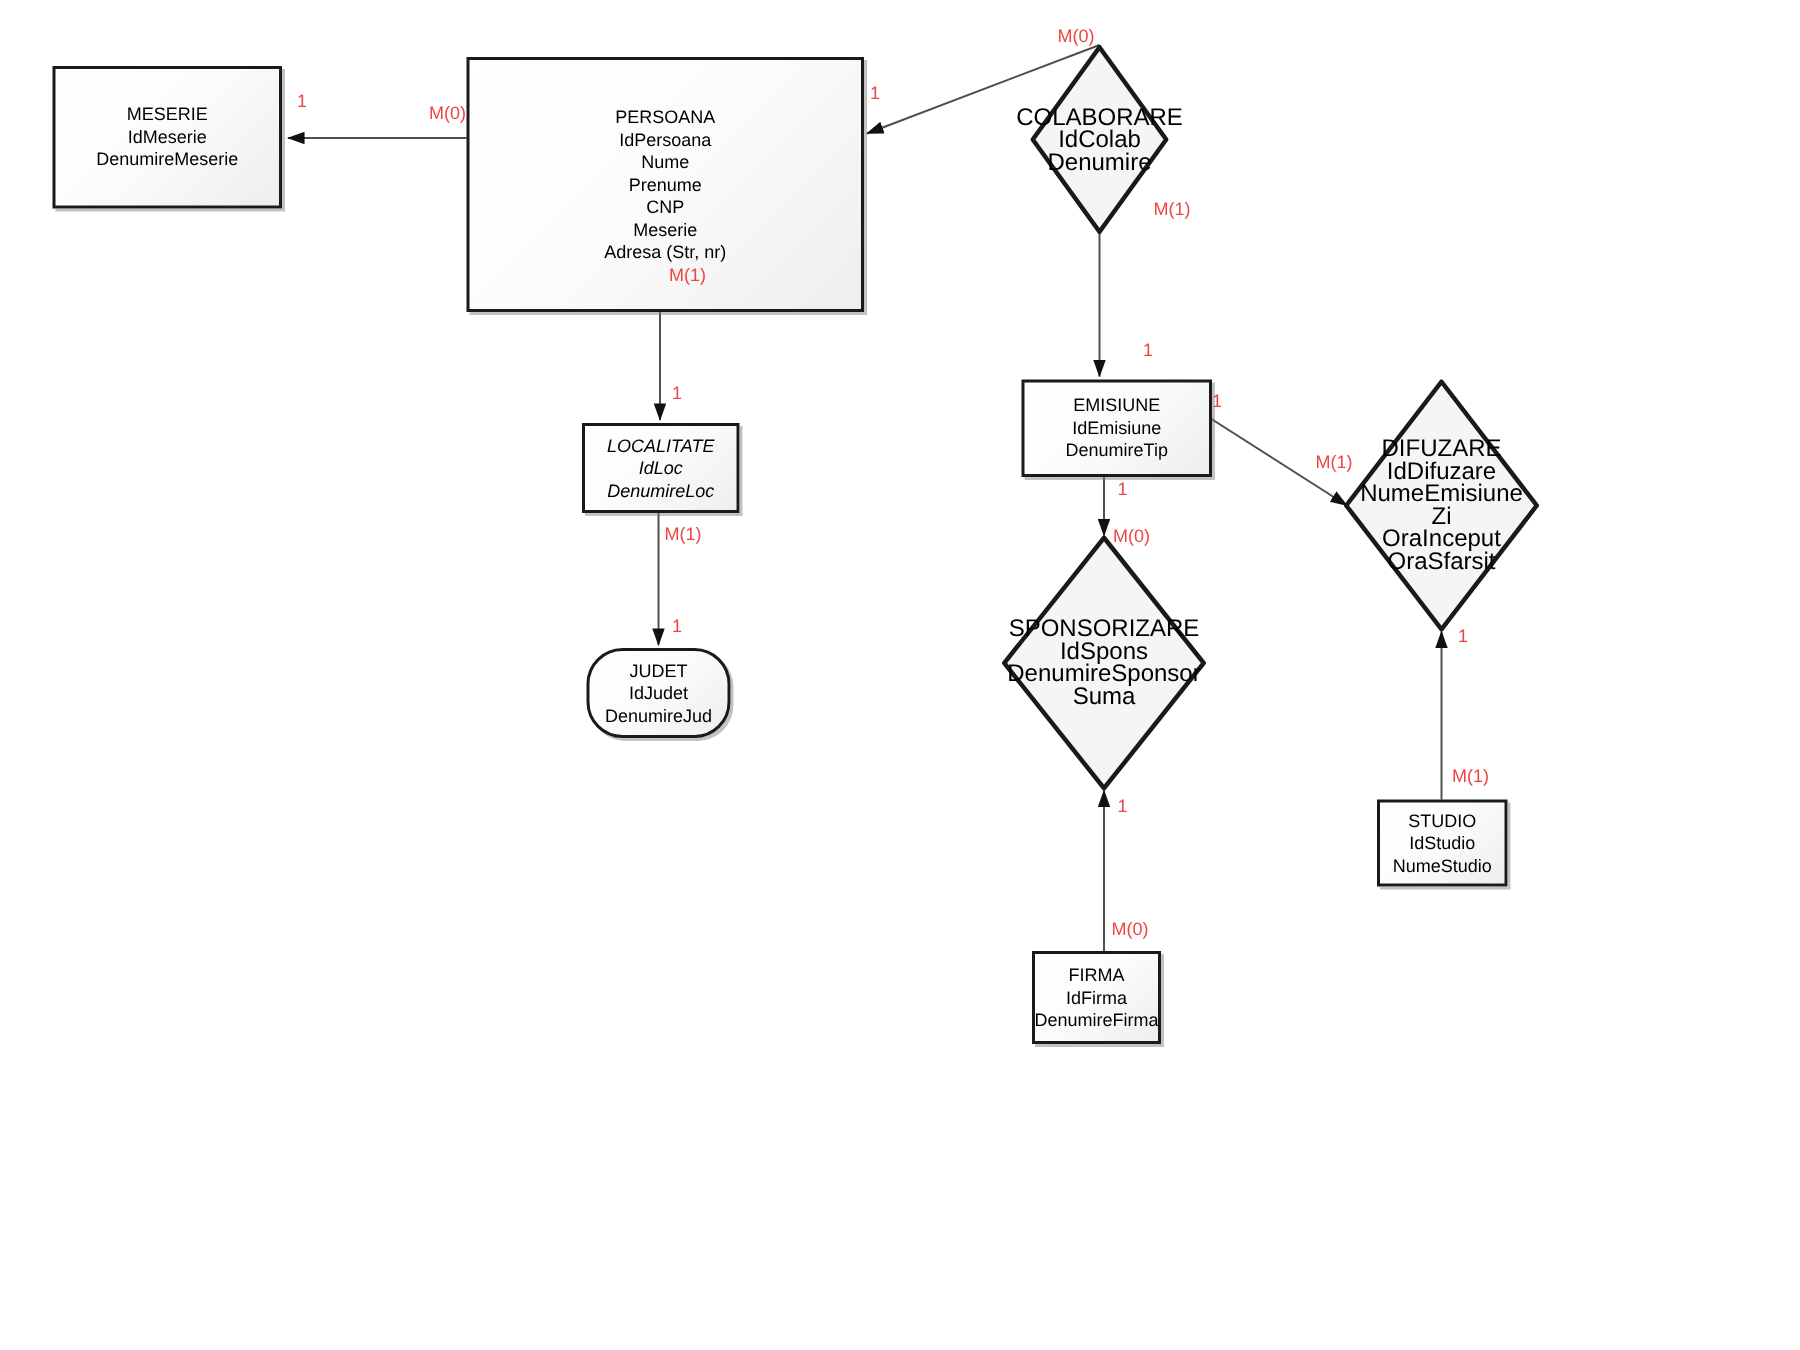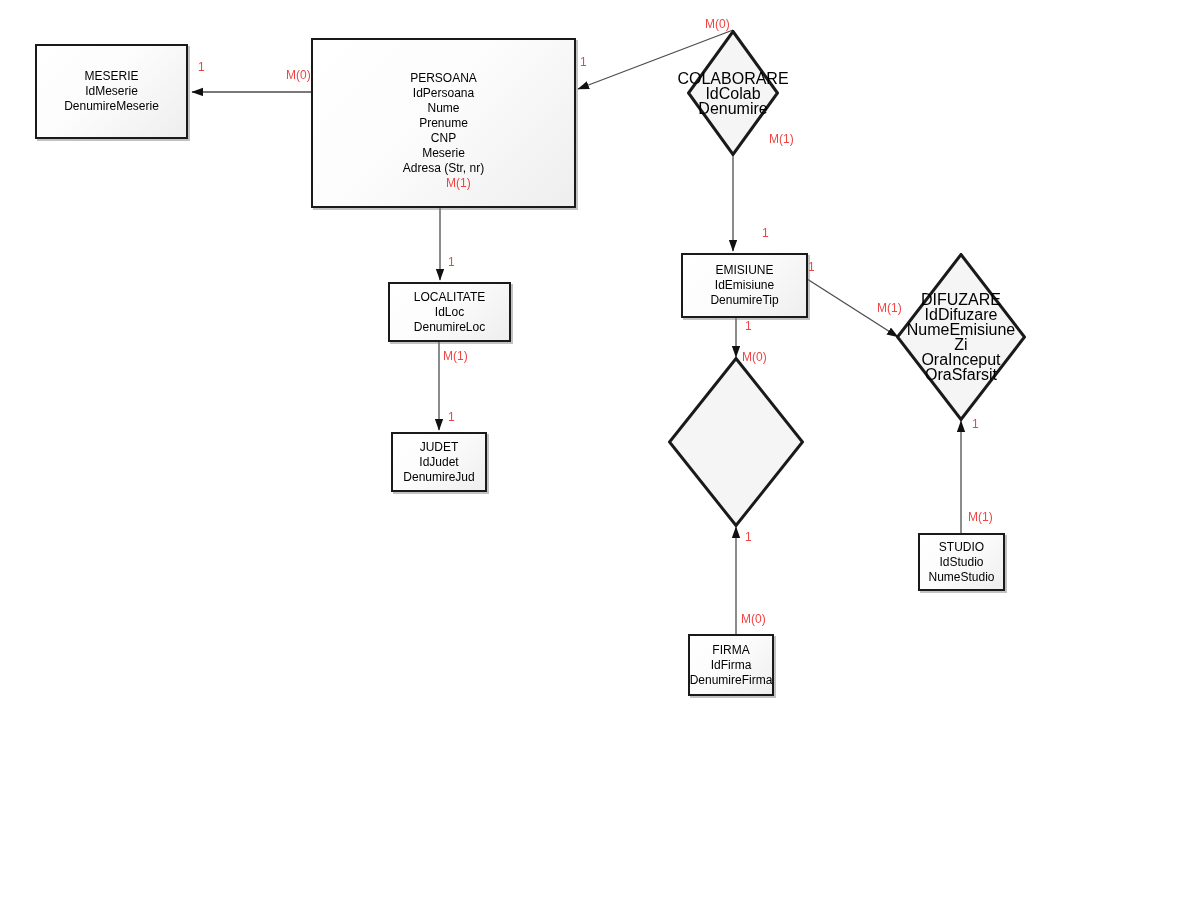--- a/index.html
+++ b/index.html
@@ -107,28 +107,28 @@
         <div class="entity-label">
           <span class="attr-line">PERSOANA</span>
           <span class="attr-line">IdPersoana</span>
           <span class="attr-line">Nume</span>
           <span class="attr-line">Prenume</span>
           <span class="attr-line">CNP</span>
           <span class="attr-line">Meserie</span>
           <span class="attr-line">Adresa (Str, nr)</span>
         </div>
       </div>
-      <div class="node entity" style="left: 388px; top: 282px; width: 123px; height: 60px;">
+      <div class="node entity" style="left: 388px; top: 282px; width: 105px; height: 60px; font-style: italic;">
         <div class="entity-label">
           <span class="attr-line">LOCALITATE</span>
           <span class="attr-line">IdLoc</span>
           <span class="attr-line">DenumireLoc</span>
         </div>
       </div>
-      <div class="node entity" style="left: 391px; top: 432px; width: 96px; height: 60px;">
+      <div class="node entity" style="left: 391px; top: 432px; width: 96px; height: 60px; border-radius: 24px;">
         <div class="entity-label">
           <span class="attr-line">JUDET</span>
           <span class="attr-line">IdJudet</span>
           <span class="attr-line">DenumireJud</span>
         </div>
       </div>
       <div class="node entity" style="left: 681px; top: 253px; width: 127px; height: 65px; align-items: center;">
         <div class="entity-label">
           <span class="attr-line">EMISIUNE</span>
           <span class="attr-line">IdEmisiune</span>
@@ -156,20 +156,26 @@
         <div class="rel-label">
           <span class="attr-line">COLABORARE</span>
           <span class="attr-line">IdColab</span>
           <span class="attr-line">Denumire</span>
         </div>
       </div>
       <div class="node rel" style="left: 668px; top: 357px; width: 136px; height: 170px;">
         <svg class="rel-svg" width="136" height="170" viewBox="0 0 136 170">
           <polygon points="68,1.5 134.5,85 68,168.5 1.5,85" fill="#f5f5f5" stroke="#1a1a1a" stroke-width="3"></polygon>
         </svg>
+        <div class="rel-label">
+          <span class="attr-line">SPONSORIZARE</span>
+          <span class="attr-line">IdSpons</span>
+          <span class="attr-line">DenumireSponsor</span>
+          <span class="attr-line">Suma</span>
+        </div>
       </div>
       <div class="node rel" style="left: 896px; top: 253px; width: 130px; height: 168px;">
         <svg class="rel-svg" width="130" height="168" viewBox="0 0 130 168">
           <polygon points="65,1.5 128.5,84 65,166.5 1.5,84" fill="#f5f5f5" stroke="#1a1a1a" stroke-width="3"></polygon>
         </svg>
         <div class="rel-label">
           <span class="attr-line">DIFUZARE</span>
           <span class="attr-line">IdDifuzare</span>
           <span class="attr-line">NumeEmisiune</span>
           <span class="attr-line">Zi</span>

